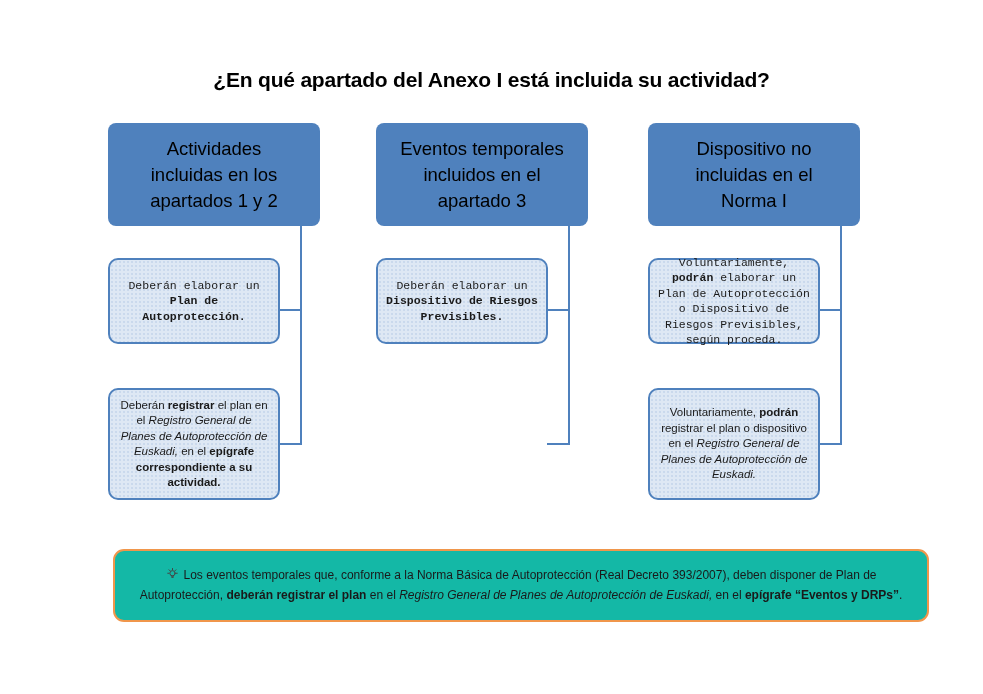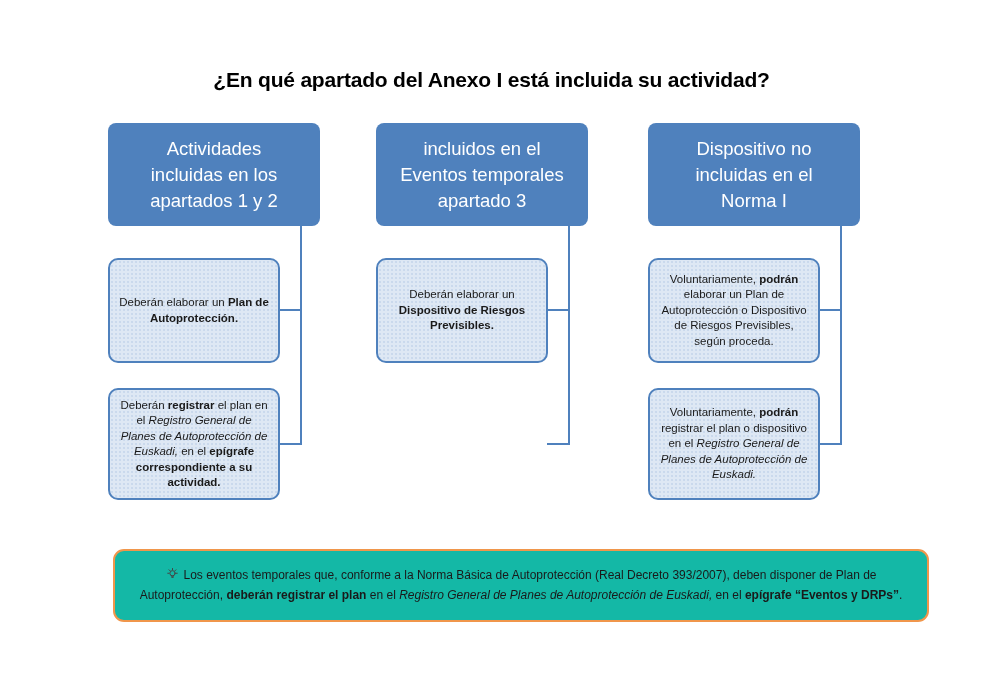--- a/index.html
+++ b/index.html
@@ -10,35 +10,35 @@
   .page-title{
     position:absolute;top:68px;left:0;width:983px;text-align:center;
     font-size:21px;font-weight:bold;color:#000000;letter-spacing:-0.2px;
   }
   .column{position:absolute;top:123px;width:212px;height:380px;}
   #col-0{left:108px;}
   #col-1{left:376px;}
   #col-2{left:648px;}
   .column-header{
     position:absolute;left:0;top:0;width:212px;height:103px;
-    background:#4f81bd;border-radius:8px;color:#ffffff;
+    background:#4f81bd;border-radius:8px;color:#000000;
     display:flex;flex-direction:column;justify-content:center;align-items:center;
     font-size:18.5px;line-height:26px;text-align:center;
   }
   .flow-box{
     position:absolute;left:0;width:172px;box-sizing:border-box;
     background-color:#dee8f4;
     background-image:radial-gradient(rgba(79,129,189,0.14) 1px, transparent 1px);
     background-size:4px 4px;
     border:2px solid #4f81bd;border-radius:10px;
     display:flex;justify-content:center;align-items:center;
     font-size:11.5px;line-height:15.5px;text-align:center;color:#1a1a1a;
     padding:6px 8px;
   }
-  .box-0{top:135px;height:105px;}
+  .box-0{top:135px;height:86px;font-family:Liberation Mono, monospace;}
   .box-1{top:265px;height:112px;}
   .v-line{position:absolute;left:192px;top:103px;width:2px;height:219px;background:#4f81bd;}
   .h-stub{position:absolute;width:22px;height:2px;background:#4f81bd;left:171px;}
   .stub-0{top:186px;}
   .stub-1{top:320px;}
   .note-box{
     position:absolute;left:113px;top:549px;width:816px;height:73px;box-sizing:border-box;
     border:2.5px solid #f0964b;border-radius:11px;background:#14b8a6;
     display:flex;justify-content:center;align-items:center;
     font-size:12px;line-height:17px;text-align:center;color:#1a1a1a;
@@ -71,22 +71,22 @@
     <div class="flow-box box-1">
         <span><span class="seg-n">Deberán </span><span class="seg-b">registrar</span><span class="seg-n"> el plan en el </span><span class="seg-i">Registro General de Planes de Autoprotección de Euskadi,</span><span class="seg-n"> en el </span><span class="seg-b">epígrafe correspondiente a su actividad.</span></span>
       </div>
   </div>
 
   <div class="column" id="col-1">
     <div class="v-line"></div>
     <div class="h-stub stub-0"></div>
     <div class="h-stub stub-1"></div>
     <div class="column-header">
+        <div>Eventos temporales</div>
         <div>incluidos en el</div>
-        <div>Eventos temporales</div>
         <div>apartado 3</div>
       </div>
     <div class="flow-box box-0">
         <span><span class="seg-n">Deberán elaborar un </span><span class="seg-b">Dispositivo de Riesgos Previsibles.</span></span>
       </div>
   </div>
 
   <div class="column" id="col-2">
     <div class="v-line"></div>
     <div class="h-stub stub-0"></div>

